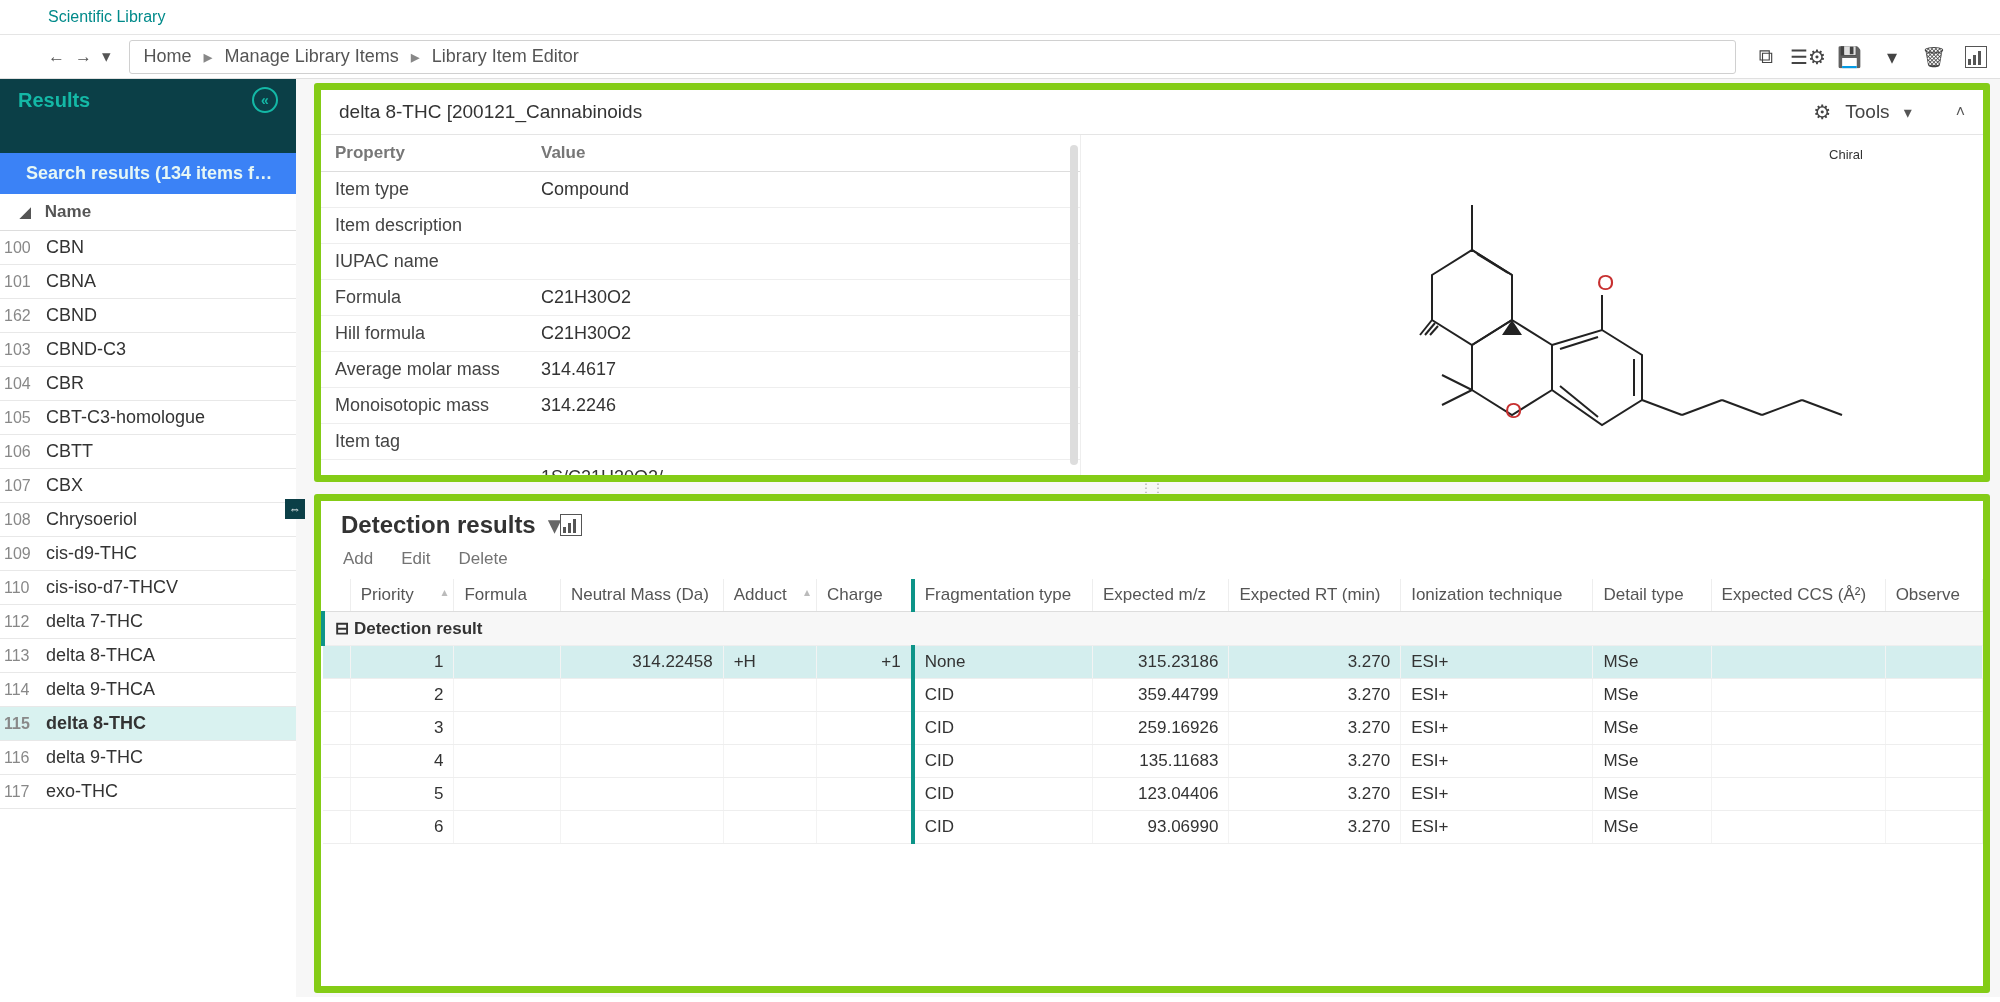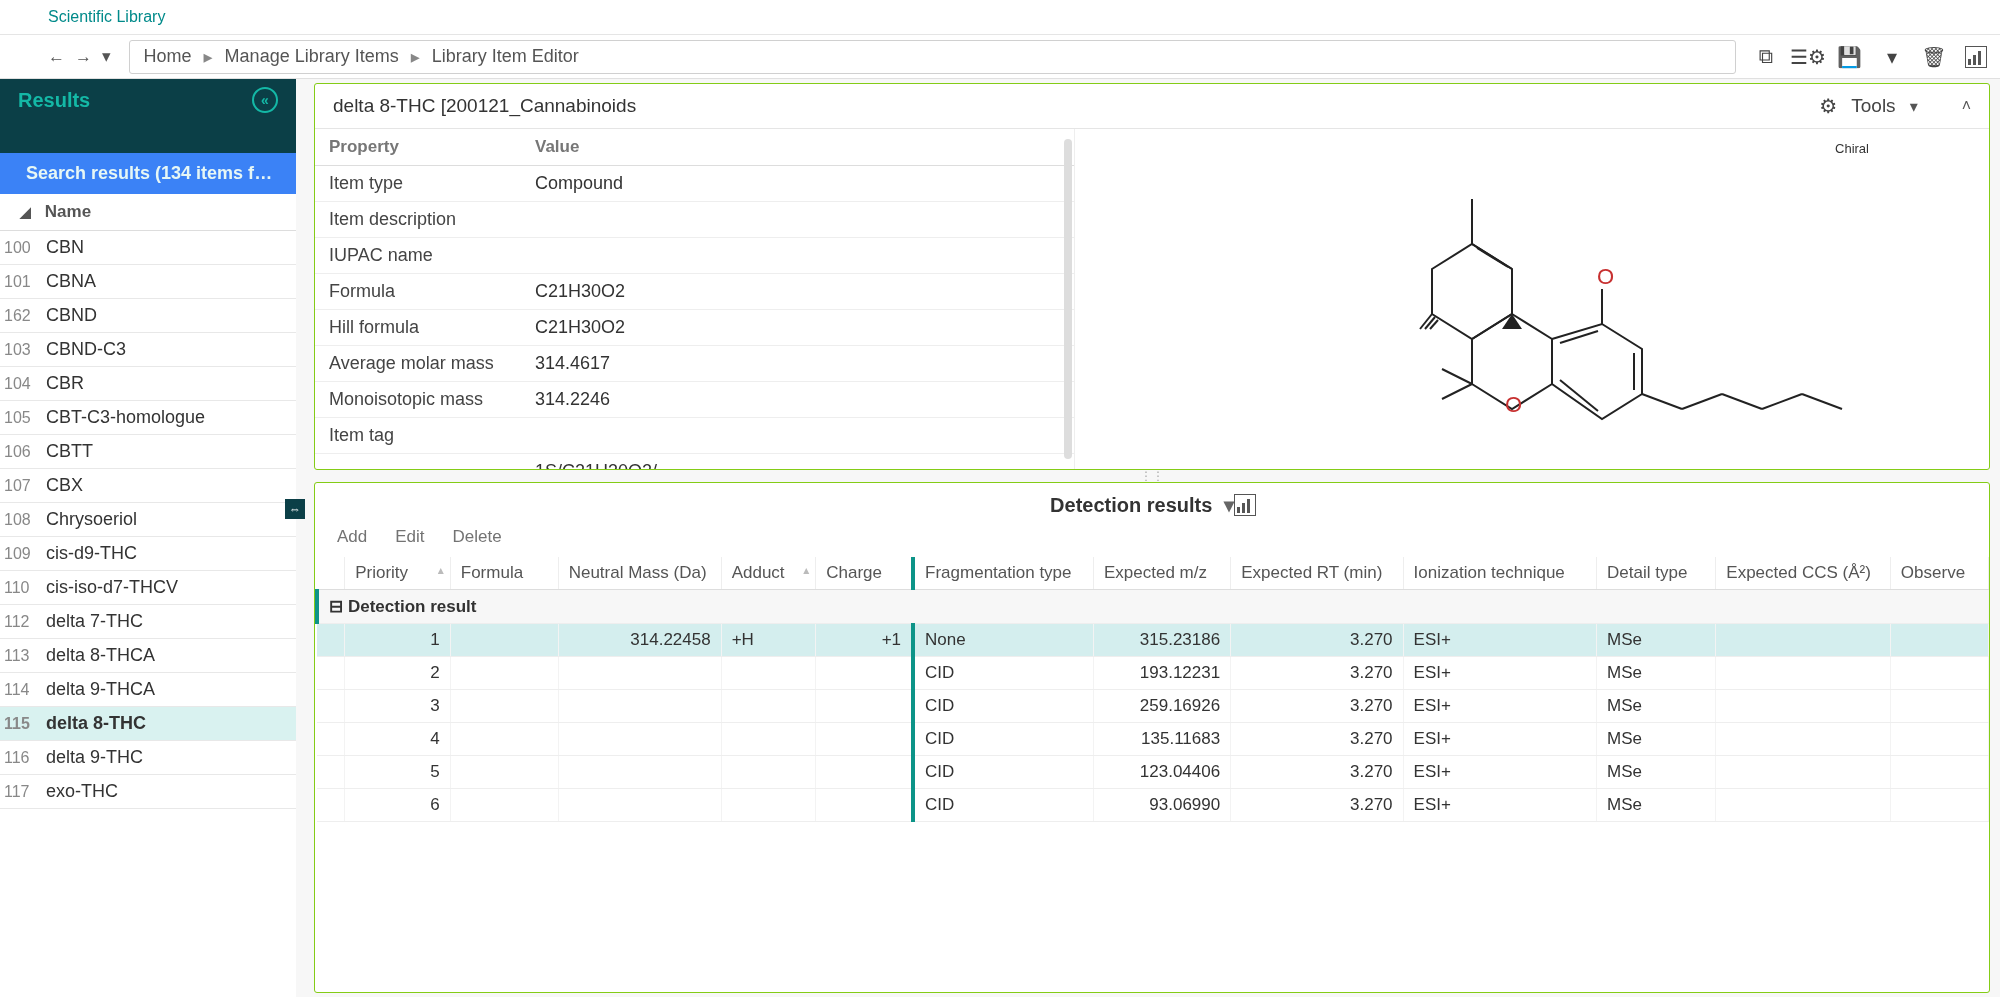--- a/index.html
+++ b/index.html
@@ -29,21 +29,21 @@
   .list-head { background:#fff; color:#555; font-weight:600; padding:8px 10px 8px 20px; display:flex; align-items:center; gap:14px; border-bottom:1px solid #ddd;}
   .list-head .tri { font-size:14px;}
   .result-list { flex:1; overflow-y:auto; background:#fff;}
   .result-row { display:flex; align-items:center; padding:6px 10px 6px 4px; border-bottom:1px solid #e8e8e8; cursor:pointer; font-size:18px; color:#333;}
   .result-row.selected { background:#d9f2f0;font-weight:bold;}
   .result-row .idx { width:42px; color:#888; font-size:16px;}
   .drag-handle{position:absolute; right:-9px; top:420px; width:20px;height:20px;background:#0b3f47;color:#fff;display:flex;align-items:center;justify-content:center;font-size:12px;cursor:col-resize;}
 
   
   .content { flex:1; display:flex; flex-direction:column; background:#f7f7f7; padding:4px 10px 4px 18px;}
-  .panel { background:#fff; border:1px solid #84cc16; border-radius:3px;}
+  .panel { background:#fff; border:7px solid #84cc16; border-radius:3px;}
   .panel-top { display:flex; flex-direction:column; }
   .panel-head { display:flex; align-items:center; justify-content:space-between; padding:10px 18px; border-bottom:1px solid #e5e5e5; font-size:19px;}
   .panel-head-right { display:flex; align-items:center; gap:14px; color:#444;}
   .gear { font-size:20px;}
   .chev { font-size:16px; color:#555;}
 
   .split-top { display:flex; height: 340px;}
   .prop-table { width: 760px; border-right:1px solid #eee; overflow-y:auto; position:relative;}
   .prop-scroll { position:absolute; right:2px; top:10px; bottom:10px; width:8px; background:#ddd; border-radius:4px;}
   .prop-head { display:flex; border-bottom:1px solid #ddd; color:#777; font-weight:600; padding:8px 0;}
@@ -52,21 +52,21 @@
   .prop-row { display:flex; border-bottom:1px solid #eee; padding:7px 0; font-size:18px;}
   .prop-row .c1 { width:210px; padding-left:14px; color:#444;}
   .prop-row .c2 { flex:1; padding-left:10px; color:#333; white-space:pre-line;}
   .mol-area { flex:1; position:relative;}
   .chiral { position:absolute; top:12px; right:120px; font-size:13px; color:#333;}
   .mol-svg { width:100%; height:100%;}
 
   .h-split { height:12px; display:flex; align-items:center; justify-content:center; color:#aaa; font-size:12px;}
 
   .panel-bottom { flex:1; display:flex; flex-direction:column;}
-  .det-head { display:flex; align-items:center; justify-content:center; padding:10px 18px 6px 20px; font-size:20px; font-weight:600;}
+  .det-head { display:flex; align-items:center; justify-content:flex-start; padding:10px 18px 6px 20px; font-size:24px; font-weight:600;}
   .det-actions { display:flex; gap:28px; padding:4px 0 10px 22px; font-size:17px;}
   .det-actions span { color:#737373; font-weight:400; cursor:pointer;}
   .grid { flex:1; overflow:auto;}
   table.dg { width:100%; border-collapse:collapse; font-size:17px;}
   table.dg th { text-align:left; font-weight:400; color:#555; border-bottom:1px solid #ddd; border-right:1px solid #eee; padding:6px 10px; white-space:nowrap; position:relative;}
   table.dg th .sort { position:absolute; right:6px; color:#bbb; font-size:12px;}
   table.dg td { padding:6px 10px; border-bottom:1px solid #eee; border-right:1px solid #f3f3f3; white-space:nowrap;}
   .group-row td { background:#f7f7f7; font-weight:600; border-left:4px solid #0d9488; padding-left:18px;}
   tr.sel td { background:#d4eeee;}
   .frag-col { border-left:4px solid #0d9488;}
@@ -354,21 +354,21 @@
                 <td></td>
               </tr>
               <tr>
                 <td></td>
                 <td class="num">2</td>
                 <td></td>
                 <td class="num"></td>
                 <td></td>
                 <td class="num"></td>
                 <td class="frag-col">CID</td>
-                <td class="num">193.12231</td>
+                <td class="num">359.44799</td>
                 <td class="num">3.270</td>
                 <td>ESI+</td>
                 <td>MSe</td>
                 <td></td>
                 <td></td>
               </tr>
               <tr>
                 <td></td>
                 <td class="num">3</td>
                 <td></td>

